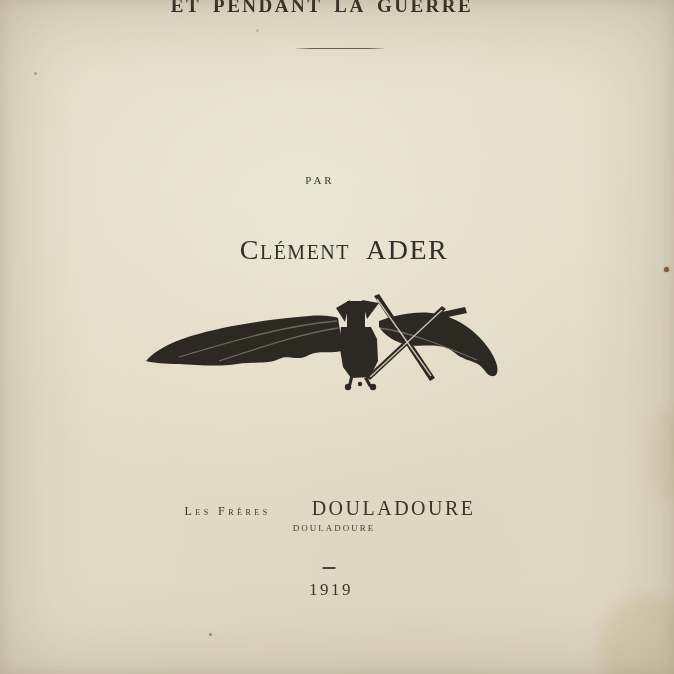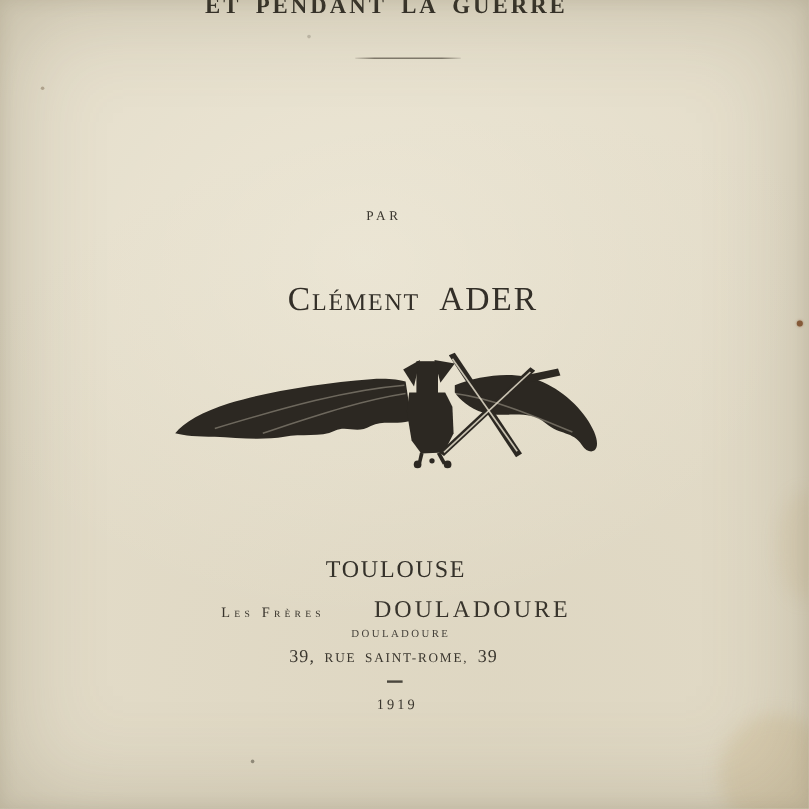--- a/index.html
+++ b/index.html
@@ -72,21 +72,21 @@
   .address{
     top:540px;left:328px;
     font-size:15px;color:#3b372f;letter-spacing:1px;word-spacing:3px;
   }
   .address .street{font-size:11px;letter-spacing:1.5px;}
   .dash-rule{
     top:567px;left:329px;width:13px;height:2px;background:#4a463d;
   }
   .year{
     top:580px;left:331px;
-    font-size:12px;letter-spacing:2.5px;color:#3b372f;
+    font-size:17px;letter-spacing:2.5px;color:#3b372f;
   }
 
   
   .speck{position:absolute;border-radius:50%;pointer-events:none;}
   .speck-a{left:34px;top:72px;width:3px;height:3px;background:rgba(120,102,78,0.45);}
   .speck-b{left:209px;top:633px;width:3px;height:3px;background:rgba(82,76,64,0.55);}
   .speck-c{left:664px;top:267px;width:5px;height:5px;background:#8a5a38;box-shadow:0 0 2px rgba(138,90,56,0.7);}
   .speck-d{left:256px;top:29px;width:3px;height:3px;background:rgba(105,98,85,0.30);}
   .stain{position:absolute;border-radius:50%;pointer-events:none;filter:blur(7px);}
   .stain-a{left:600px;top:595px;width:95px;height:100px;background:rgba(192,160,98,0.20);}
@@ -154,27 +154,25 @@
       <path d="M 199,37 C 160,43 120,57 80,70"></path>
       <path d="M 240,37 C 270,41 300,53 338,69"></path>
     </g>
     <g fill="none" stroke="rgba(228,221,202,0.85)" stroke-width="1.4">
 
       <path d="M 238,8 L 292,85"></path>
       <path d="M 303,19 L 231,86"></path>
     </g>
   </svg>
 
-  <div class="abs ctr imprint-city">TOULOUSE</div>
 
   <div class="abs ctr publisher"><span class="pub-prefix">Les Frères</span> <span class="pub-name">DOULADOURE</span></div>
 
   <div class="abs ctr imprint-role">DOULADOURE</div>
 
-  <div class="abs ctr address"><span>39,</span> <span class="street">RUE SAINT-ROME,</span> <span>39</span></div>
 
   <div class="abs ctr dash-rule"></div>
 
   <div class="abs ctr year">1919</div>
 
   <div class="speck speck-a"></div>
   <div class="speck speck-b"></div>
   <div class="speck speck-c"></div>
   <div class="speck speck-d"></div>
   <div class="stain stain-a"></div>

